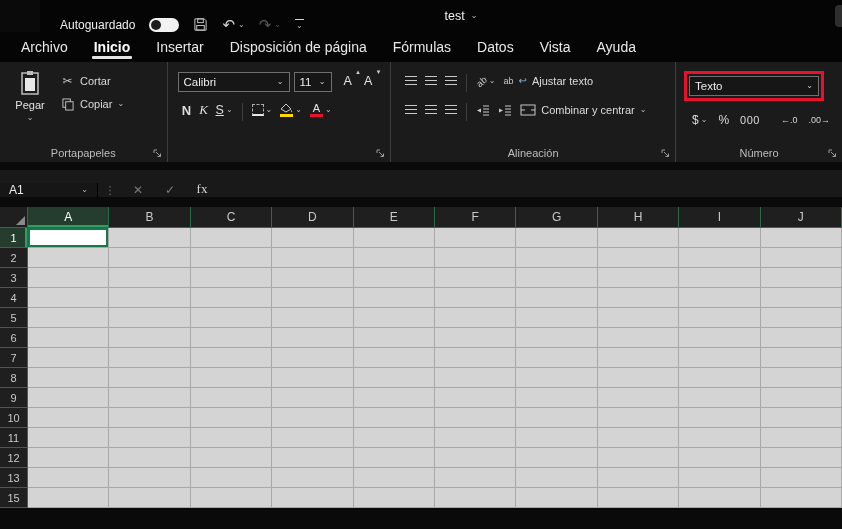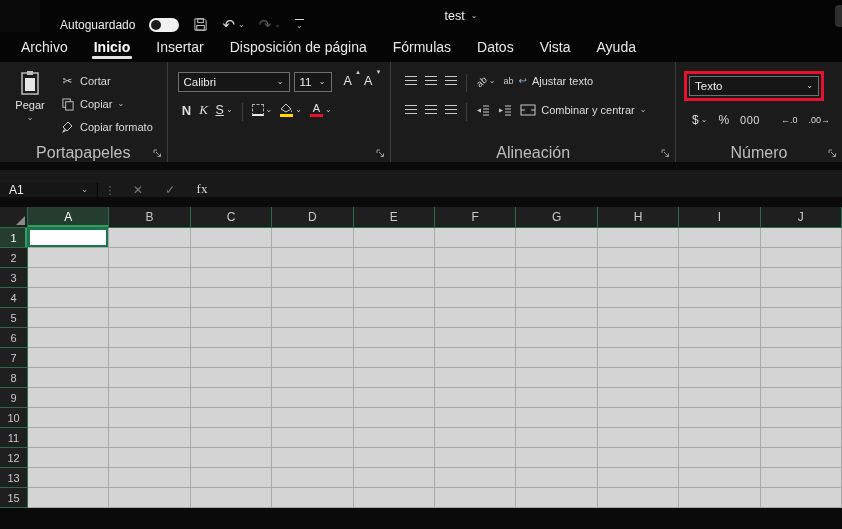--- a/index.html
+++ b/index.html
@@ -36,21 +36,21 @@
                      background:#e3e3e3;border-radius:1px;}
 
   
   .ribbon{position:absolute;top:62px;left:0;width:100%;height:100px;background:#1b1b1b;display:flex;}
   .rgroup{position:relative;height:100%;border-right:1px solid #3c3c3c;box-sizing:border-box;}
   .rgroup.clipboard{width:170px;}
   .rgroup.fontg{width:227px;}
   .rgroup.aligng{width:289px;}
   .rgroup.numberg{flex:1;border-right:none;}
   .gfooter{position:absolute;bottom:0;left:0;right:0;height:18px;display:flex;align-items:center;
-           justify-content:center;font-size:16px;color:#bdbdbd;}
+           justify-content:center;font-size:11px;color:#bdbdbd;}
   .launcher{position:absolute;right:5px;bottom:4px;line-height:0;}
 
   .clip-content{display:flex;gap:8px;padding:6px 4px 0 8px;}
   .paste-btn{flex-direction:column;width:44px;gap:3px;padding-top:2px;}
   .paste-label{font-size:11px;color:#e3e3e3;}
   .clip-col{display:flex;flex-direction:column;gap:3px;padding-top:3px;}
   .small-btn{gap:5px;font-size:11px;color:#dadada;height:20px;}
   .sicon{width:15px;display:flex;justify-content:center;color:#c9c9c9;font-size:12px;line-height:1;}
 
   .grp-col{padding:8px 8px 0 10px;display:flex;flex-direction:column;gap:7px;}
@@ -200,29 +200,20 @@
           <button class="small-btn">
             <span class="sicon">
               <svg width="12" height="13" viewBox="0 0 13 14">
                 <rect x="1" y="1" width="8" height="9" fill="none" stroke="#c9c9c9"></rect>
                 <rect x="4" y="4" width="8" height="9" fill="#1b1b1b" stroke="#c9c9c9"></rect>
               </svg>
             </span>
             <span>Copiar</span>
             <span class="chev">⌄</span>
           </button>
-          <button class="small-btn">
-            <span class="sicon">
-              <svg width="13" height="13" viewBox="0 0 13 13">
-                <path d="M7 1 l4 4 -5 5 -4 -4 z" fill="none" stroke="#c9c9c9"></path>
-                <path d="M3 8 l-2 4 4 -2 z" fill="#c9c9c9"></path>
-              </svg>
-            </span>
-            <span>Copiar formato</span>
-          </button>
         </div>
       </div>
       <div class="gfooter">Portapapeles</div>
       <span class="launcher">
         <svg width="9" height="9" viewBox="0 0 9 9" stroke="#9a9a9a" fill="none">
           <path d="M1 1 H4 M1 1 V4"></path>
             <path d="M3 3 L7.5 7.5 M7.5 4.5 V7.5 H4.5"></path>
         </svg>
       </span>
     </div>

